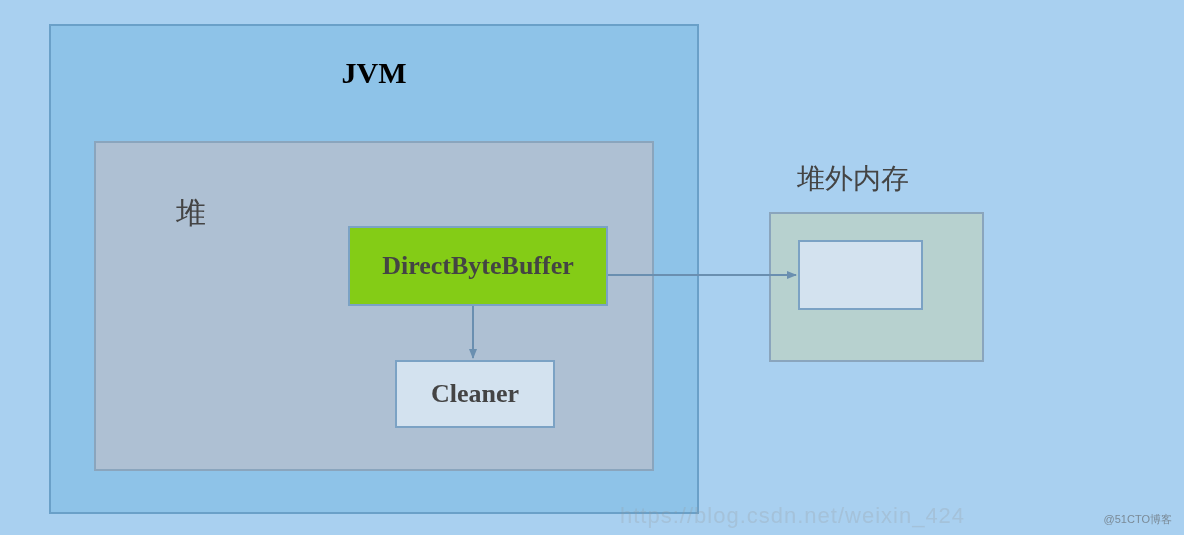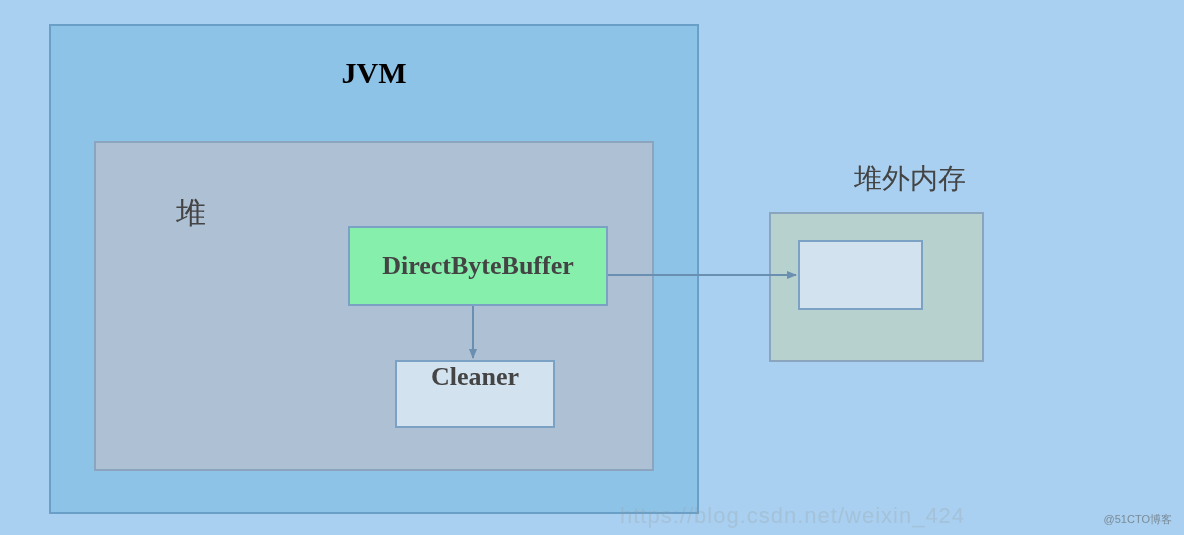--- a/index.html
+++ b/index.html
@@ -47,46 +47,46 @@
     font-size: 30px;
     color: #444;
   }
   .dbb-box {
     position: absolute;
     left: 348px;
     top: 226px;
     width: 260px;
     height: 80px;
     border: 2px solid #7ba2c4;
-    background: #86efac;
+    background: #84cc16;
     display: flex;
     align-items: center;
     justify-content: center;
     font-size: 26px;
     font-weight: bold;
     color: #444;
   }
   .cleaner-box {
     position: absolute;
     left: 395px;
     top: 360px;
     width: 160px;
     height: 68px;
     border: 2px solid #7ba2c4;
     background: #d3e2ef;
     display: flex;
-    align-items: flex-start;
+    align-items: center;
     justify-content: center;
     font-size: 26px;
     font-weight: bold;
     color: #444;
   }
   .off-heap-label {
     position: absolute;
-    left: 840px;
+    left: 783px;
     top: 160px;
     width: 140px;
     text-align: center;
     font-size: 28px;
     color: #444;
   }
   .off-heap-outer {
     position: absolute;
     left: 769px;
     top: 212px;

